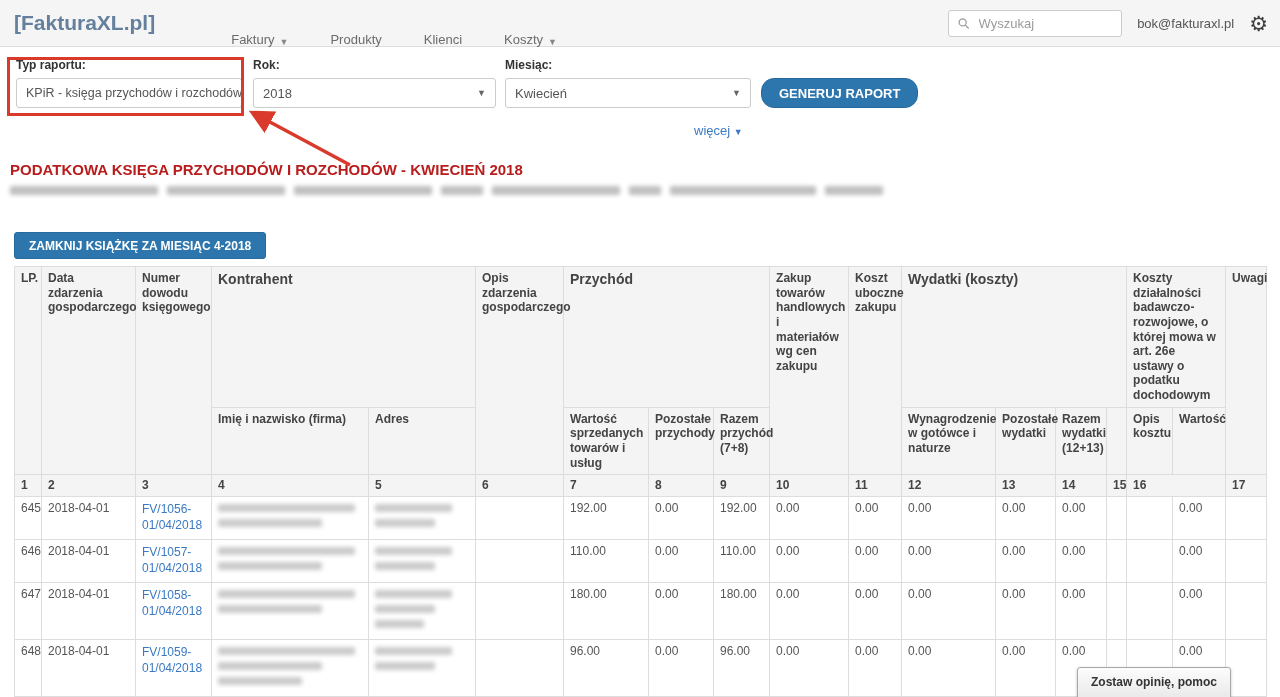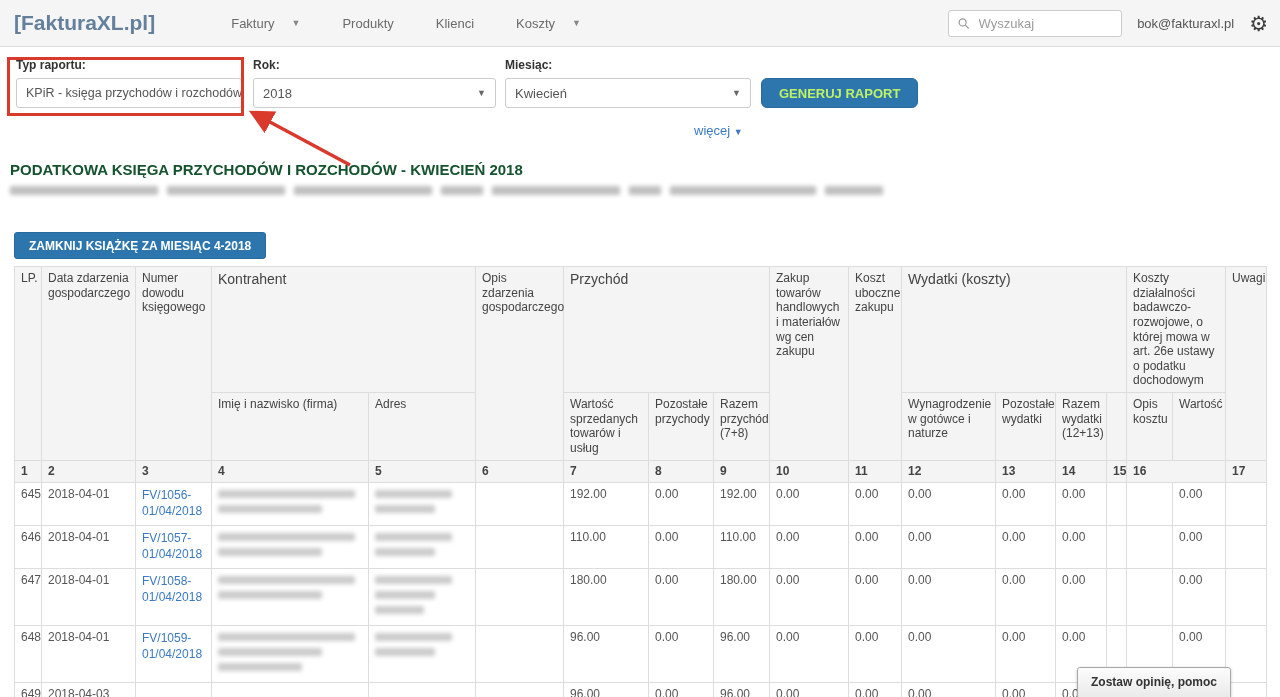--- a/index.html
+++ b/index.html
@@ -8,21 +8,21 @@
     width:1280px; height:697px; overflow:hidden; position:relative;
     font-family:"Liberation Sans", sans-serif; background:#fff;
   }
 
   
   .topnav { height:47px; background:#f5f5f6; border-bottom:1px solid #ddd;
             display:flex; align-items:center; position:relative; }
   .logo { margin-left:14px; font-size:21px; font-weight:bold; color:#64809c; cursor:pointer; }
   .nav-items { display:flex; margin-left:55px; }
   .nav-item { font-size:13px; color:#6b6b6b; position:relative; height:47px;
-              display:flex; align-items:center; cursor:pointer; padding:0 21px;gap:12px; }
+              display:flex; align-items:flex-end; cursor:pointer; padding:0 21px; }
   .nav-item .caret { font-size:9px; margin-left:5px; color:#888; }
   .nav-item.active { color:#3a79c3; font-weight:bold; }
   .active-underline { position:absolute; bottom:3px; left:13px; right:13px; height:4px; background:#3a79c3; }
   .nav-right { margin-left:auto; display:flex; align-items:center; margin-right:12px; gap:15px; }
   .search-box { display:flex; align-items:center; background:#fff; border:1px solid #ccc;
                 border-radius:3px; height:27px; width:174px; padding:0 9px; }
   .search-input { border:none; outline:none; font-size:13px; color:#555; width:100%;
                   margin-left:7px; font-family:inherit; background:transparent; }
   .search-input::placeholder { color:#9b9b9b; }
   .account-email { font-size:13px; color:#555; cursor:pointer; }
@@ -35,46 +35,46 @@
               background:#fff; font-size:13px; color:#555; display:flex; align-items:center;
               justify-content:space-between; padding:0 9px; cursor:pointer; white-space:nowrap; overflow:hidden; }
   .f-select .sel-caret { font-size:9px; color:#666; margin-left:7px; flex:none; }
   #f-type-label { left:16px; top:11px; }
   #f-type  { left:16px;  top:31px; width:226px; font-size:12.5px; }
   #f-year-label { left:253px; top:11px; }
   #f-year  { left:253px; top:31px; width:243px; }
   #f-month-label { left:505px; top:11px; }
   #f-month { left:505px; top:31px; width:246px; }
   .generate-btn { position:absolute; left:761px; top:31px; height:30px; background:#2d76ad;
-                  color:#bef264; font-weight:bold; font-size:13px; border:1px solid #266a9e;
-                  border-radius:6px; padding:0 17px; display:flex; align-items:center;
+                  color:#ffffff; font-weight:bold; font-size:13px; border:1px solid #266a9e;
+                  border-radius:13px; padding:0 17px; display:flex; align-items:center;
                   cursor:pointer; font-family:inherit; }
   .more-link { position:absolute; left:694px; top:76px; color:#3a79c3; font-size:13px; cursor:pointer; }
   .more-link .caret { font-size:9px; }
 
   
   .red-box { position:absolute; left:7px; top:10px; width:237px; height:59px;
              border:3px solid #d93a2b; pointer-events:none; z-index:6; }
   .red-arrow { position:absolute; left:243px; top:56px; width:115px; height:115px;
                pointer-events:none; z-index:6; overflow:visible; }
 
   
-  .report-title { margin:14px 0 0 10px; font-size:15px; font-weight:bold; color:#14532d; }
+  .report-title { margin:14px 0 0 10px; font-size:15px; font-weight:bold; color:#b91c1c; }
   .redacted-line { margin:8px 0 0 10px; display:flex; gap:9px; filter:blur(2px); opacity:.55; height:10px; }
   .redacted-line span { height:9px; background:#8b8b8b; border-radius:1px; display:inline-block; }
   .close-book-btn { margin:36px 0 0 14px; display:inline-flex; align-items:center; background:#2d76ad;
                     color:#fff; font-weight:bold; font-size:12px; border:1px solid #266a9e;
                     border-radius:3px; padding:0 14px; height:27px; cursor:pointer; font-family:inherit; }
 
   
   .kpir-table { margin:7px 0 0 14px; border-collapse:collapse; table-layout:fixed; width:1252px; }
   .kpir-table th, .kpir-table td { border:1px solid #ddd; vertical-align:top;
                                    text-align:left; padding:4px 6px; }
   .kpir-table thead th { background:#f4f4f5; font-size:12px; color:#444;
-                         font-weight:normal; line-height:1.22; }
+                         font-weight:bold; line-height:1.22; }
   .kpir-table th.group-h { font-size:14px; }
   .kpir-table tr.h1 { height:112px; }
   .kpir-table tr.h2 { height:62px; }
   .kpir-table tr.nums { height:22px; }
   .kpir-table tr.nums td { background:#f4f4f5; font-weight:bold; font-size:12px; color:#444; padding:3px 6px; }
   .kpir-table tbody td { font-size:12px; color:#555; background:#fff; }
   .doc-link { color:#3a79c3; text-decoration:none; line-height:1.35; display:inline-block; }
   .redact { height:8px; background:#979797; border-radius:2px; filter:blur(2px);
             opacity:.5; margin:3px 0 7px; }
 

